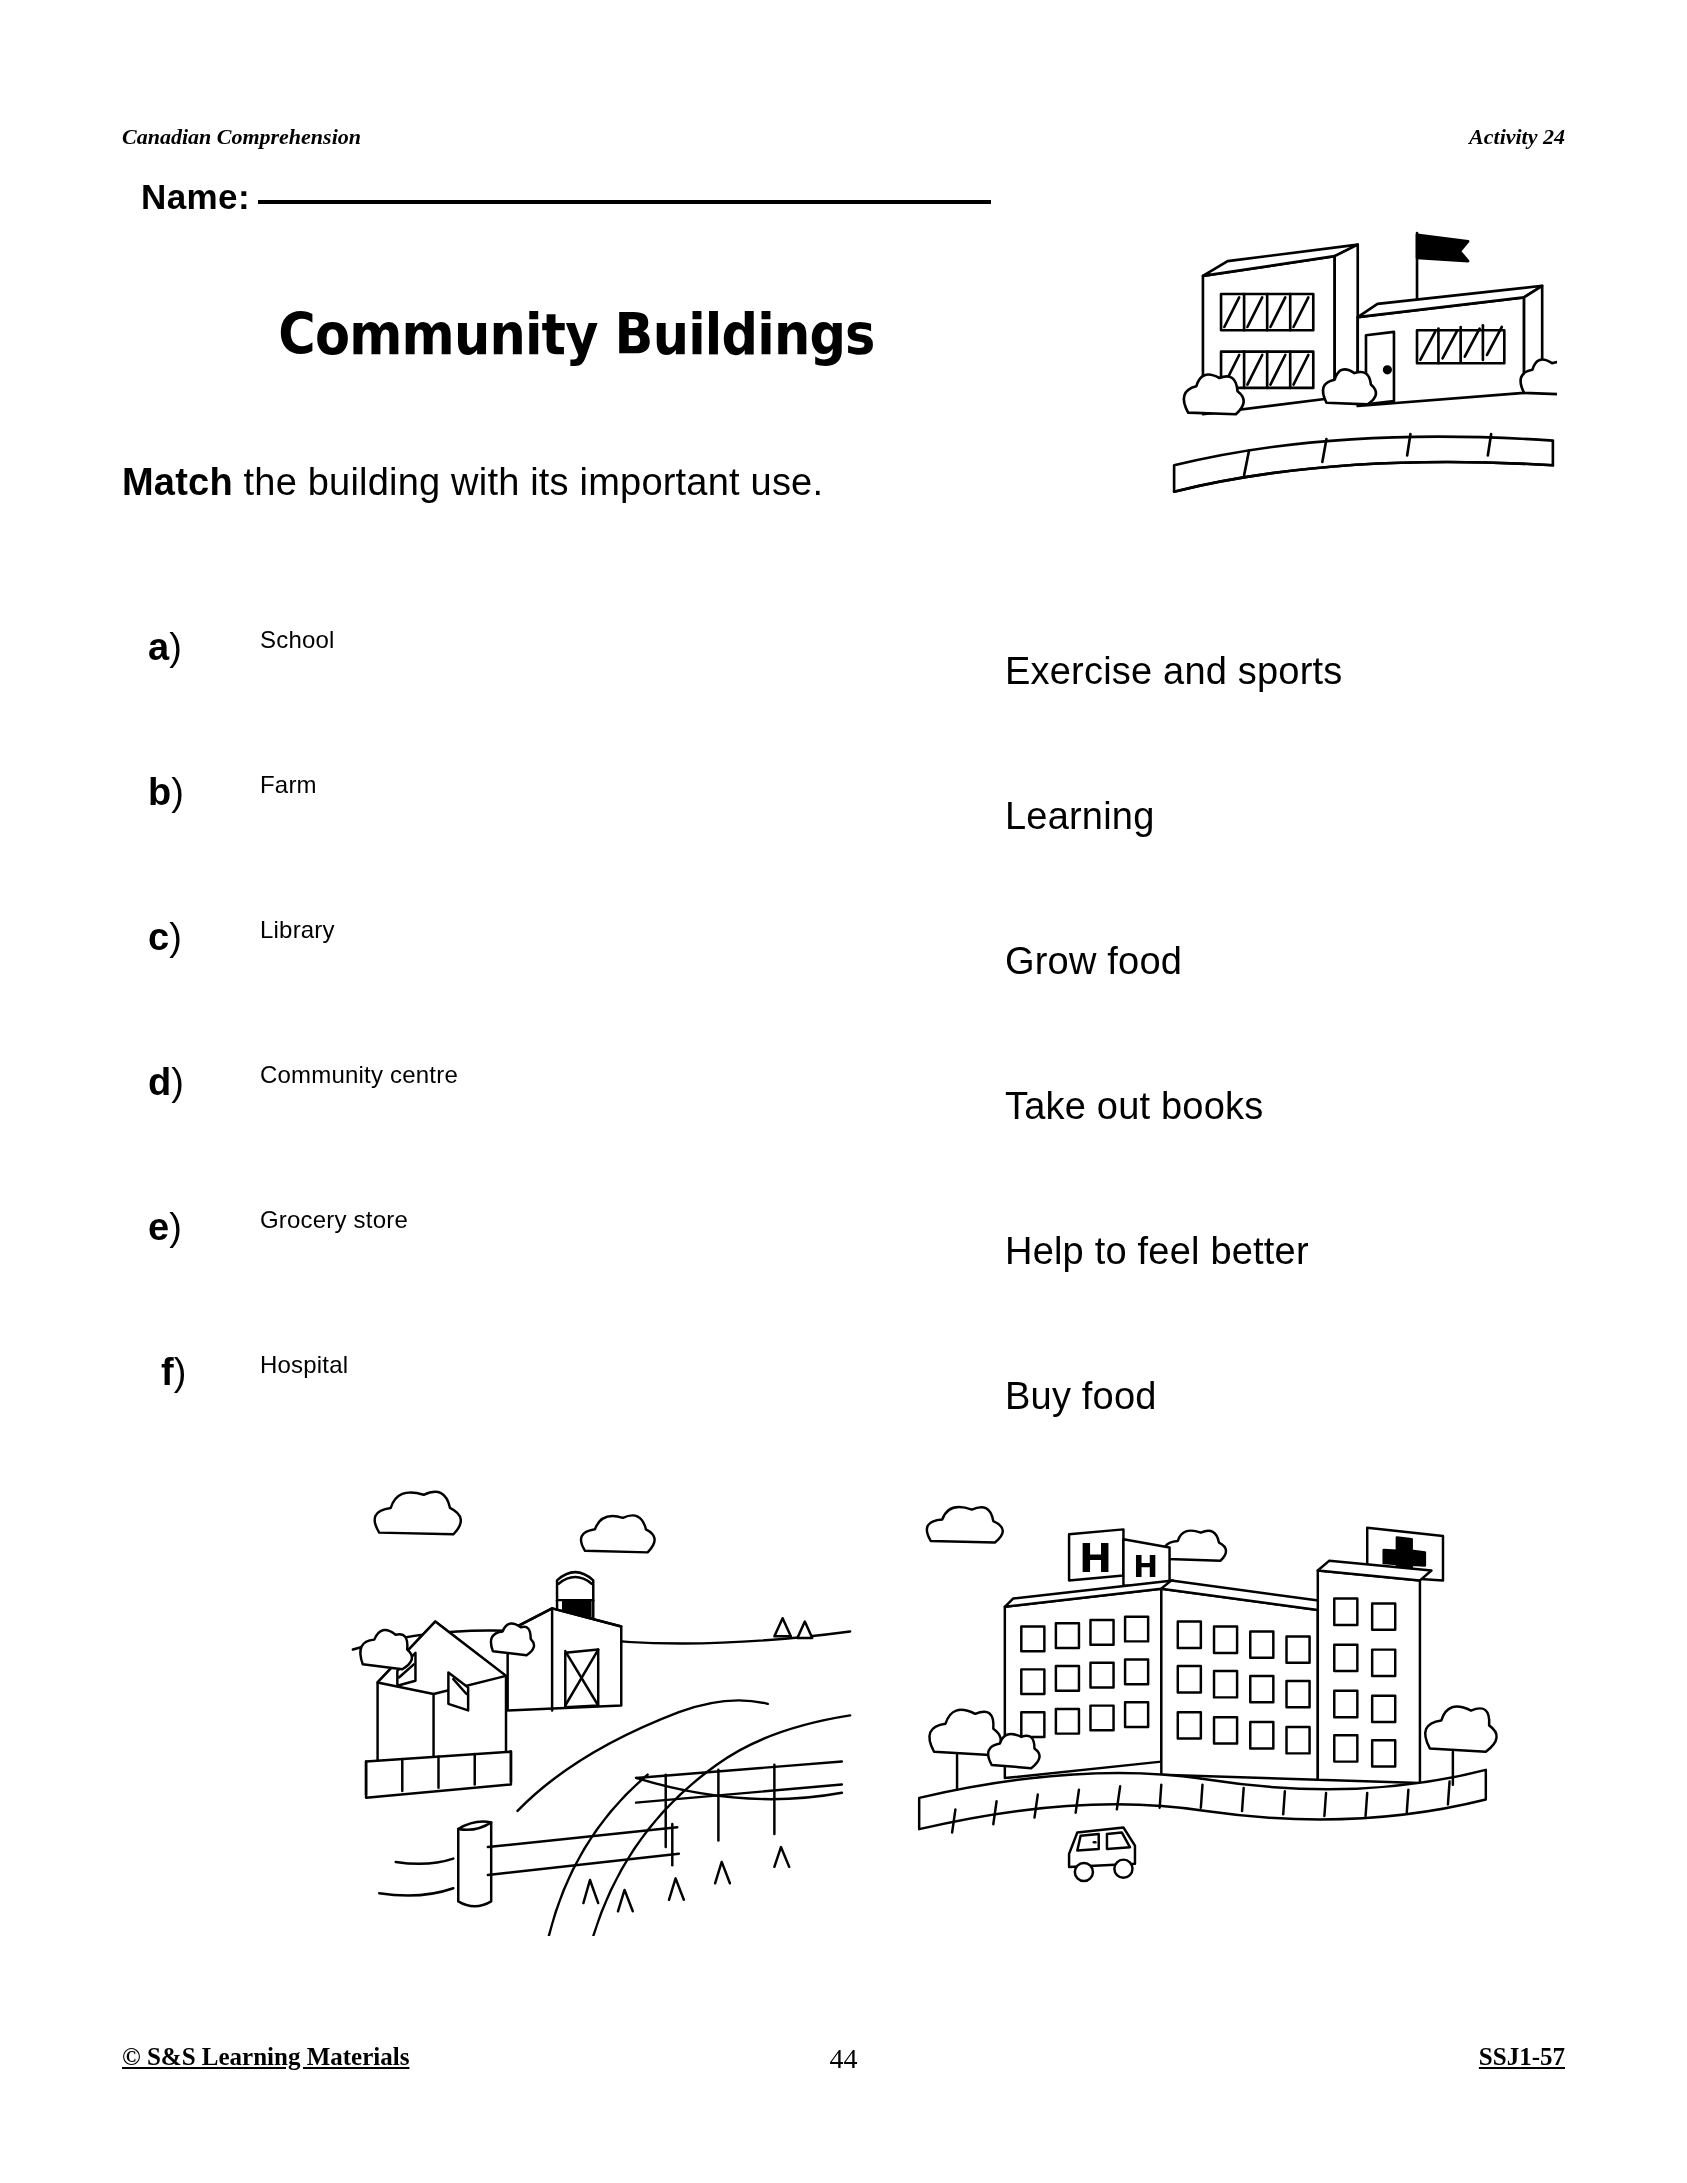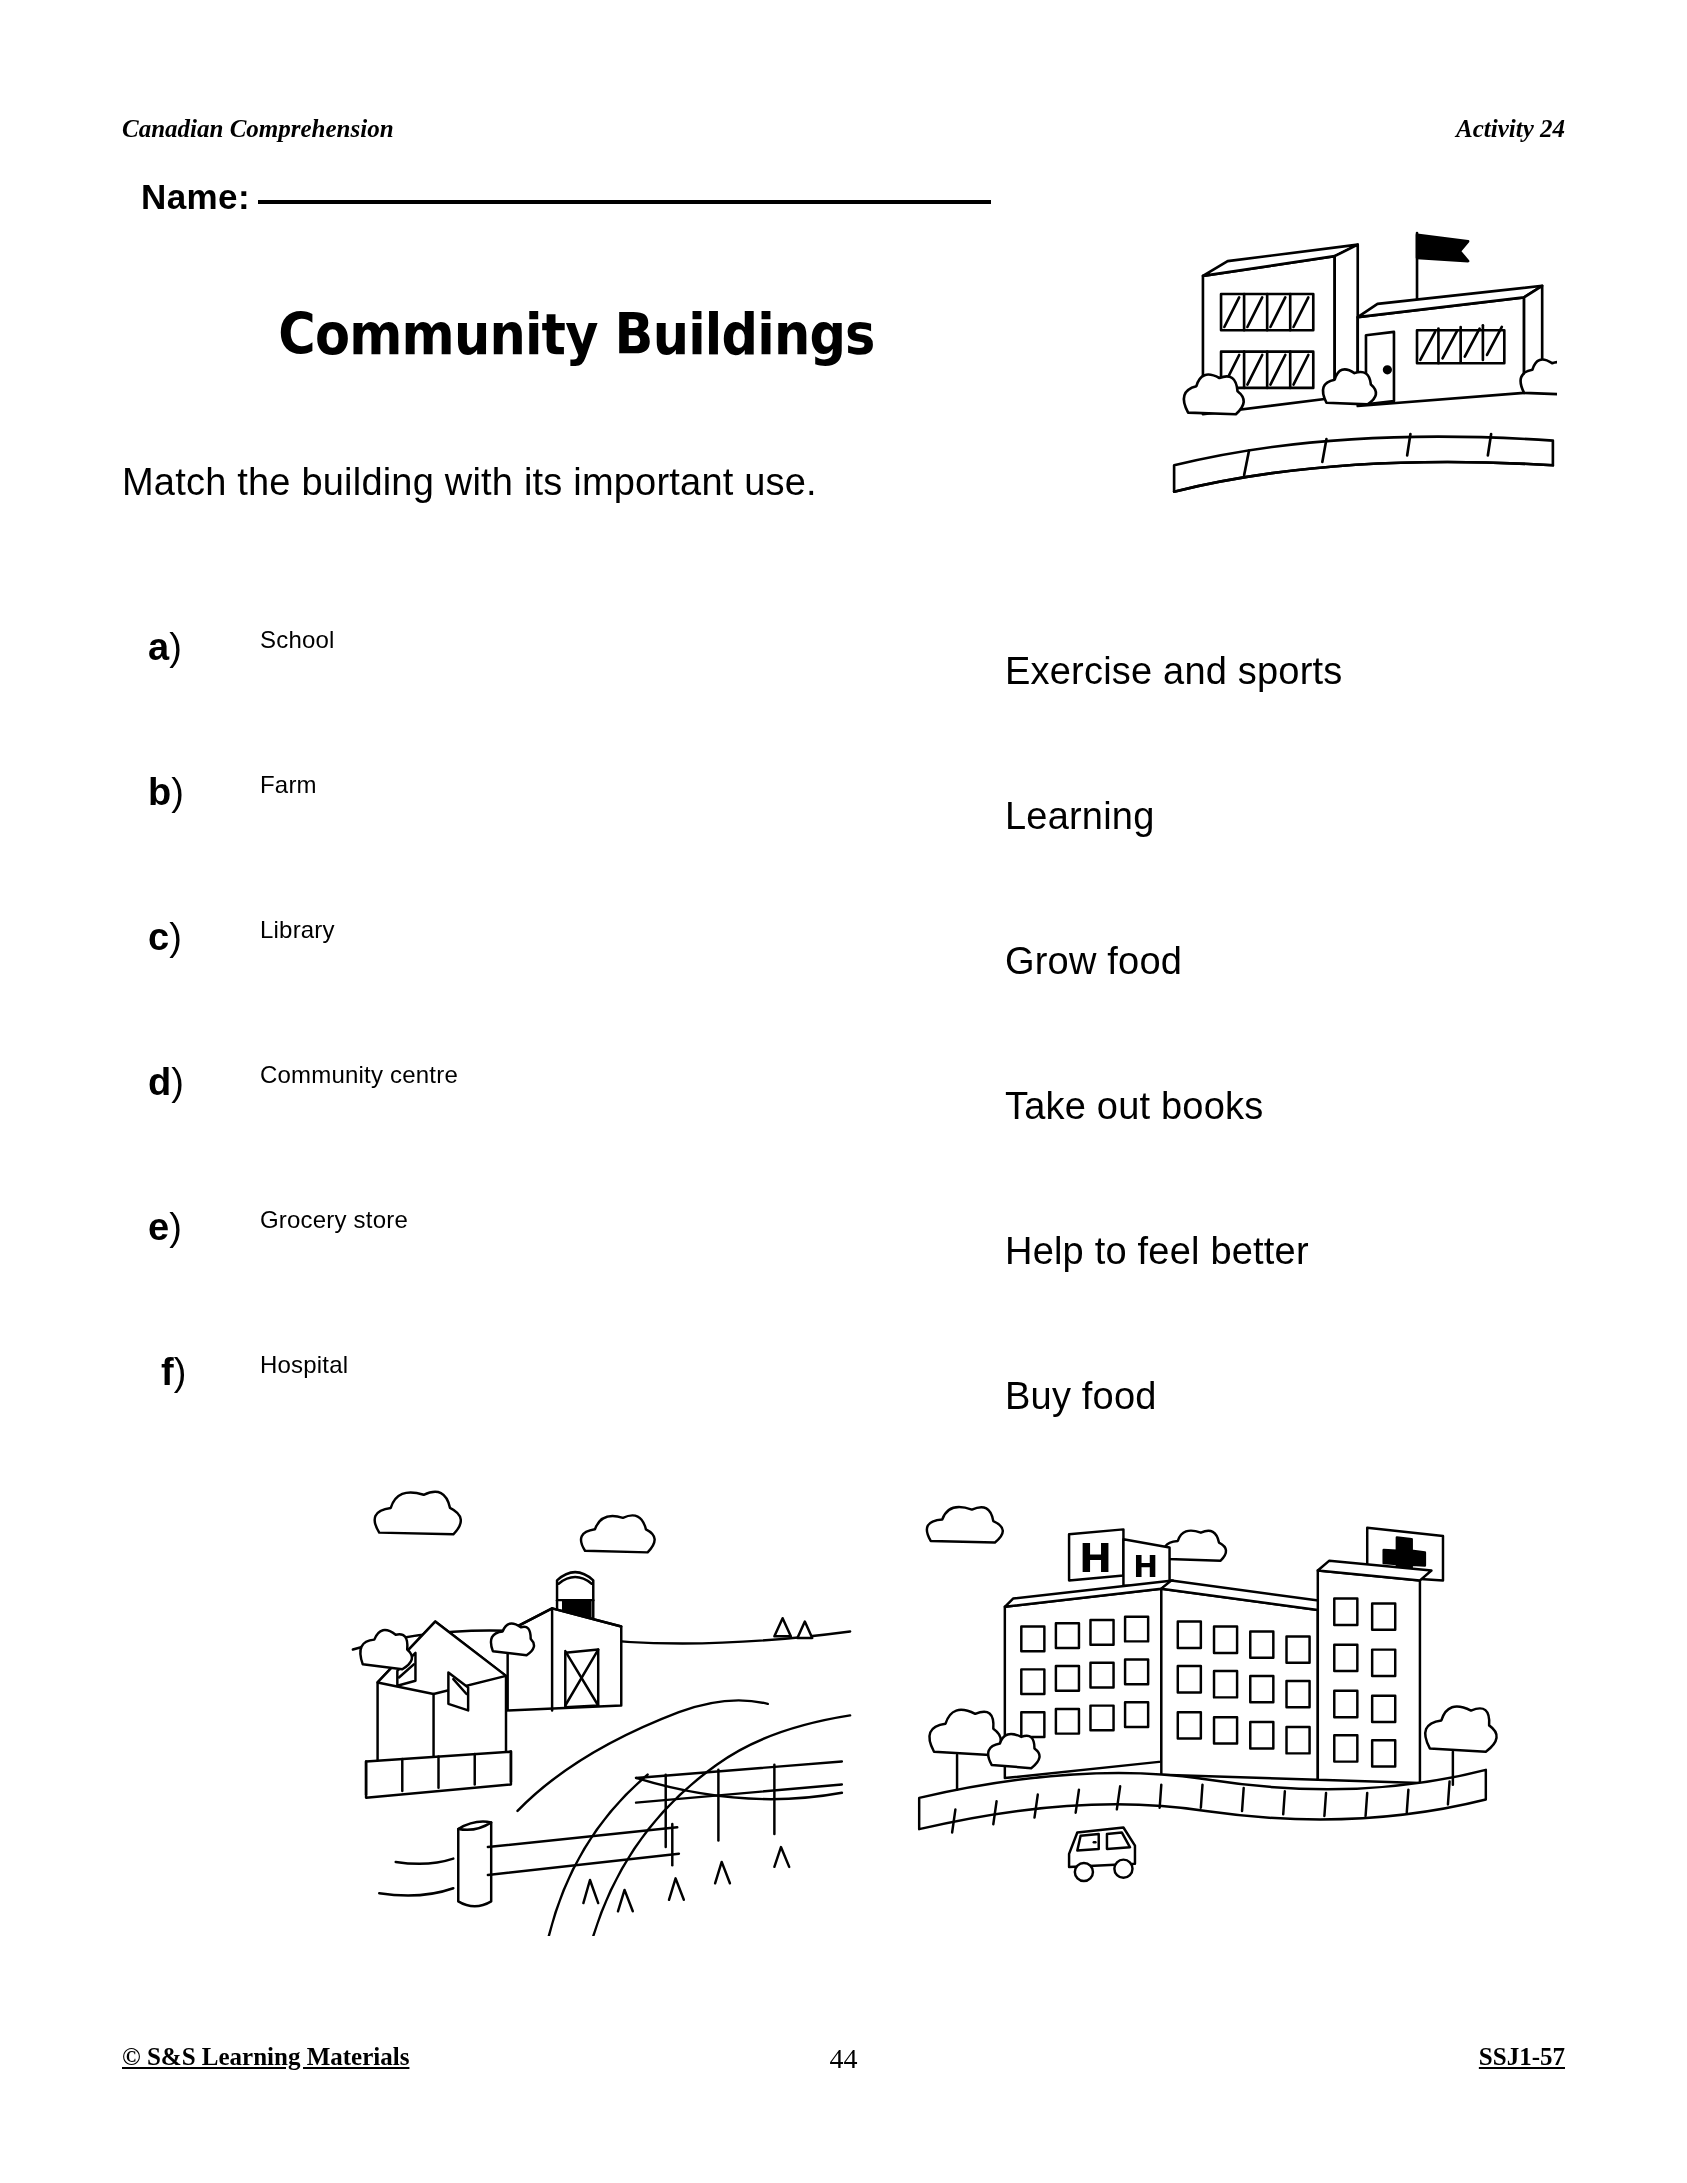--- a/index.html
+++ b/index.html
@@ -19,29 +19,29 @@
     position: absolute;
     left: 0; top: 0;
     width: 1687px;
     height: 2183px;
   }
 
   
   .header {
     position: absolute;
     left: 122px;
-    top: 115px;
+    top: 124px;
     width: 1443px;
     display: flex;
     justify-content: space-between;
     align-items: baseline;
     font-family: "Liberation Serif", serif;
     font-weight: bold;
     font-style: italic;
-    font-size: 25px;
+    font-size: 22px;
   }
 
   .name-line {
     position: absolute;
     left: 122px;
     top: 177px;
     display: flex;
     align-items: baseline;
     font-size: 35px;
     font-weight: bold;
@@ -72,21 +72,21 @@
     transform: scaleY(1.12);
   }
 
   .instruction {
     position: absolute;
     left: 122px;
     top: 461px;
     font-size: 38px;
     letter-spacing: 0.2px;
   }
-  .instruction b { font-weight: normal; margin-top: 21px; }
+  .instruction b { font-weight: bold; margin-top: 21px; }
 
   
   .match-list {
     position: absolute;
     left: 0;
     top: 626px;
     width: 1687px;
   }
   .match-row {
     position: relative;

